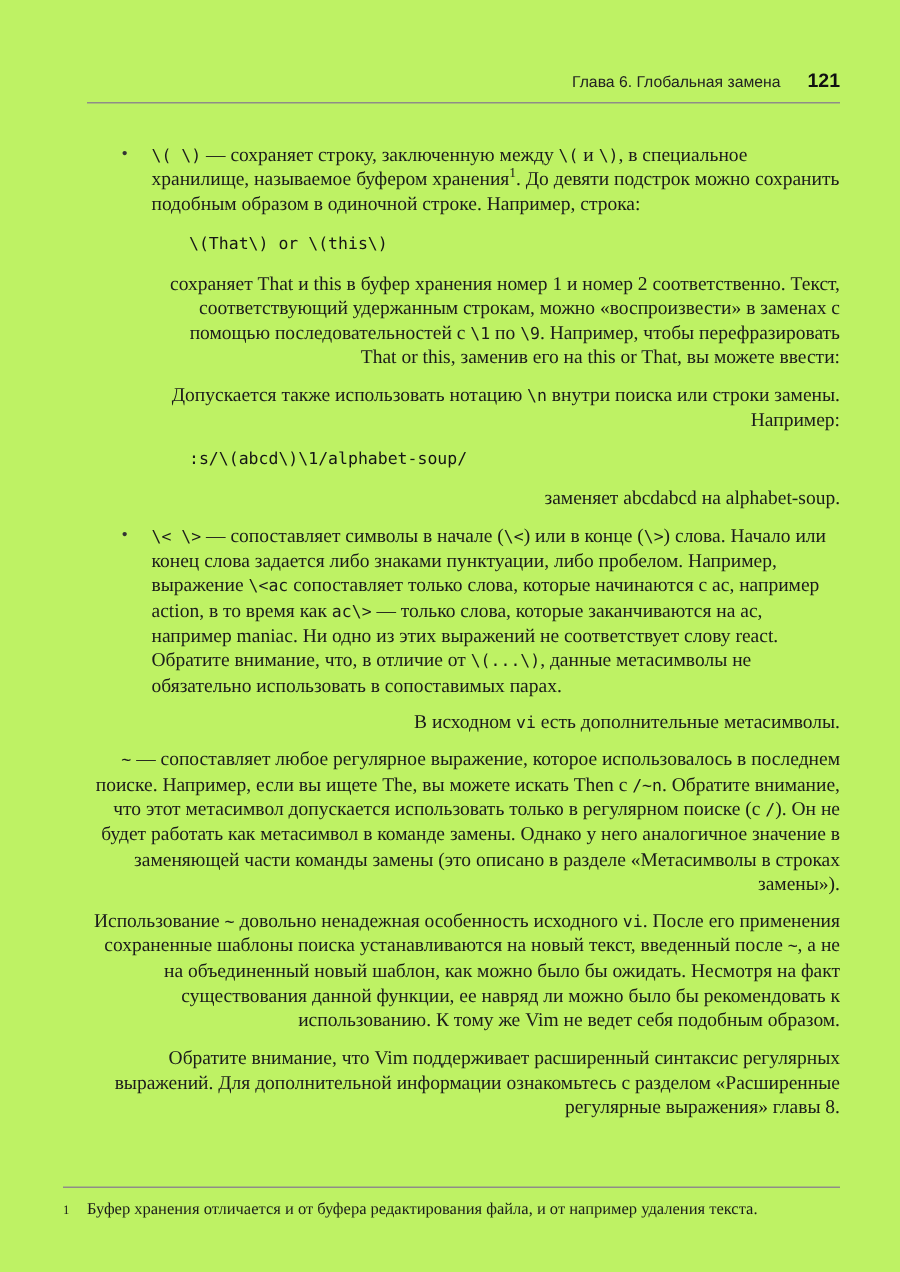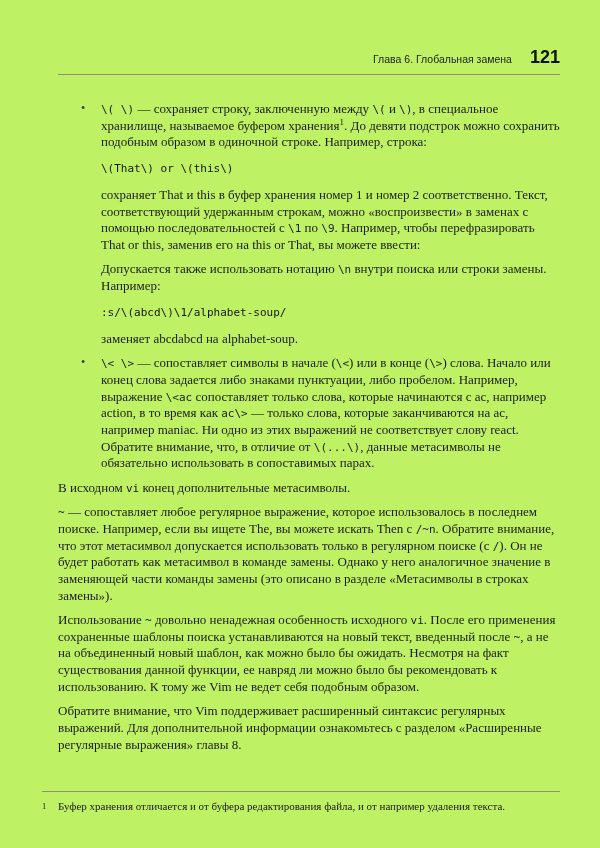--- a/index.html
+++ b/index.html
@@ -18,41 +18,41 @@
     overflow: hidden;
   }
 
   .header {
     display: flex; justify-content: flex-end; align-items: baseline; gap: 18px;
     border-bottom: 1px solid #8f8d88;
     padding-bottom: 5px;
     font-family: "Liberation Sans", sans-serif;
   }
   .chapter { font-size: 10.5px; color: #222; }
-  .page-number { font-size: 18px; font-weight: 700; color: #111; }
+  .page-number { font-size: 13px; font-weight: 700; color: #111; }
 
   .content { margin-top: 26px; }
 
   .block { margin: 0 0 8px 0; }
-  p.block { margin-top: 0; }
+  p.block { margin-top: 0; text-align: right; }
 
   .bullet { display: flex; }
   .bullet-marker { flex: 0 0 20px; margin-left: 23px; font-size: 12px; color: #333; }
   .bullet-body { flex: 1; }
 
   .para.indented { margin-left: 43px; }
 
   .code {
     font-family: "DejaVu Sans Mono", monospace;
     font-size: 11px;
     margin: 11px 0;
     white-space: pre;
     color: #141414;
   }
-  .code.indented { margin-left: 43px; }
+  .code.indented { margin-left: 68px; }
 
   .mono { font-family: "DejaVu Sans Mono", monospace; font-size: 11px; }
   .it { }
   sup, .sup { font-size: 9px; vertical-align: super; line-height: 0; }
 
   .footnote-area {
     position: absolute; left: 42px; right: 40px; bottom: 34px;
     border-top: 1px solid #8f8d88;
     padding-top: 7px;
   }
@@ -77,21 +77,21 @@
       </div>
       <div class="block code indented">\(That\) or \(this\)</div>
       <p class="block para indented"><span>сохраняет </span><span class="it">That</span><span> и </span><span class="it">this</span><span> в буфер хранения номер 1 и номер 2 соответственно. Текст, соответствующий удержанным строкам, можно «воспроизвести» в заменах с помощью последовательностей с </span><span class="mono">\1</span><span> по </span><span class="mono">\9</span><span>. Например, чтобы перефразировать </span><span class="it">That or this</span><span>, заменив его на </span><span class="it">this or That</span><span>, вы можете ввести:</span></p>
       <p class="block para indented"><span>Допускается также использовать нотацию </span><span class="mono">\n</span><span> внутри поиска или строки замены. Например:</span></p>
       <div class="block code indented">:s/\(abcd\)\1/alphabet-soup/</div>
       <p class="block para indented"><span>заменяет </span><span class="it">abcdabcd</span><span> на </span><span class="it">alphabet-soup</span><span>.</span></p>
       <div class="block bullet">
         <span class="bullet-marker">•</span>
         <div class="bullet-body"><span class="mono">\&lt; \&gt;</span><span> — сопоставляет символы в начале (</span><span class="mono">\&lt;</span><span>) или в конце (</span><span class="mono">\&gt;</span><span>) слова. Начало или конец слова задается либо знаками пунктуации, либо пробелом. Например, выражение </span><span class="mono">\&lt;ac</span><span> сопоставляет только слова, которые начинаются с </span><span class="it">ac</span><span>, например </span><span class="it">action</span><span>, в то время как </span><span class="mono">ac\&gt;</span><span> — только слова, которые заканчиваются на </span><span class="it">ac</span><span>, например </span><span class="it">maniac</span><span>. Ни одно из этих выражений не соответствует слову </span><span class="it">react</span><span>. Обратите внимание, что, в отличие от </span><span class="mono">\(...\)</span><span>, данные метасимволы не обязательно использовать в сопоставимых парах.</span></div>
       </div>
-      <p class="block para"><span>В исходном </span><span class="mono">vi</span><span> конец дополнительные метасимволы.</span></p>
+      <p class="block para"><span>В исходном </span><span class="mono">vi</span><span> есть дополнительные метасимволы.</span></p>
       <p class="block para"><span class="mono">~</span><span> — сопоставляет любое регулярное выражение, которое использовалось в </span><span class="it">последнем</span><span> поиске. Например, если вы ищете </span><span class="it">The</span><span>, вы можете искать </span><span class="it">Then</span><span> с </span><span class="mono">/~n</span><span>. Обратите внимание, что этот метасимвол допускается использовать только в регулярном поиске (с </span><span class="mono">/</span><span>). Он не будет работать как метасимвол в команде замены. Однако у него аналогичное значение в заменяющей части команды замены (это описано в разделе «Метасимволы в строках замены»).</span></p>
       <p class="block para"><span>Использование </span><span class="mono">~</span><span> довольно ненадежная особенность исходного </span><span class="mono">vi</span><span>. После его применения сохраненные шаблоны поиска устанавливаются на </span><span class="it">новый</span><span> текст, введенный после </span><span class="mono">~</span><span>, а </span><span class="it">не</span><span> на объединенный новый шаблон, как можно было бы ожидать. Несмотря на факт существования данной функции, ее навряд ли можно было бы рекомендовать к использованию. К тому же Vim не ведет себя подобным образом.</span></p>
       <p class="block para"><span>Обратите внимание, что Vim поддерживает расширенный синтаксис регулярных выражений. Для дополнительной информации ознакомьтесь с разделом «Расширенные регулярные выражения» главы 8.</span></p>
     </div>
 
   <div class="footnote-area">
     <div class="footnote">
       <span class="fn-marker">1</span>
       <div class="fn-text"><span>Буфер хранения отличается и от буфера редактирования файла, и от например удаления текста.</span></div>
     </div>

